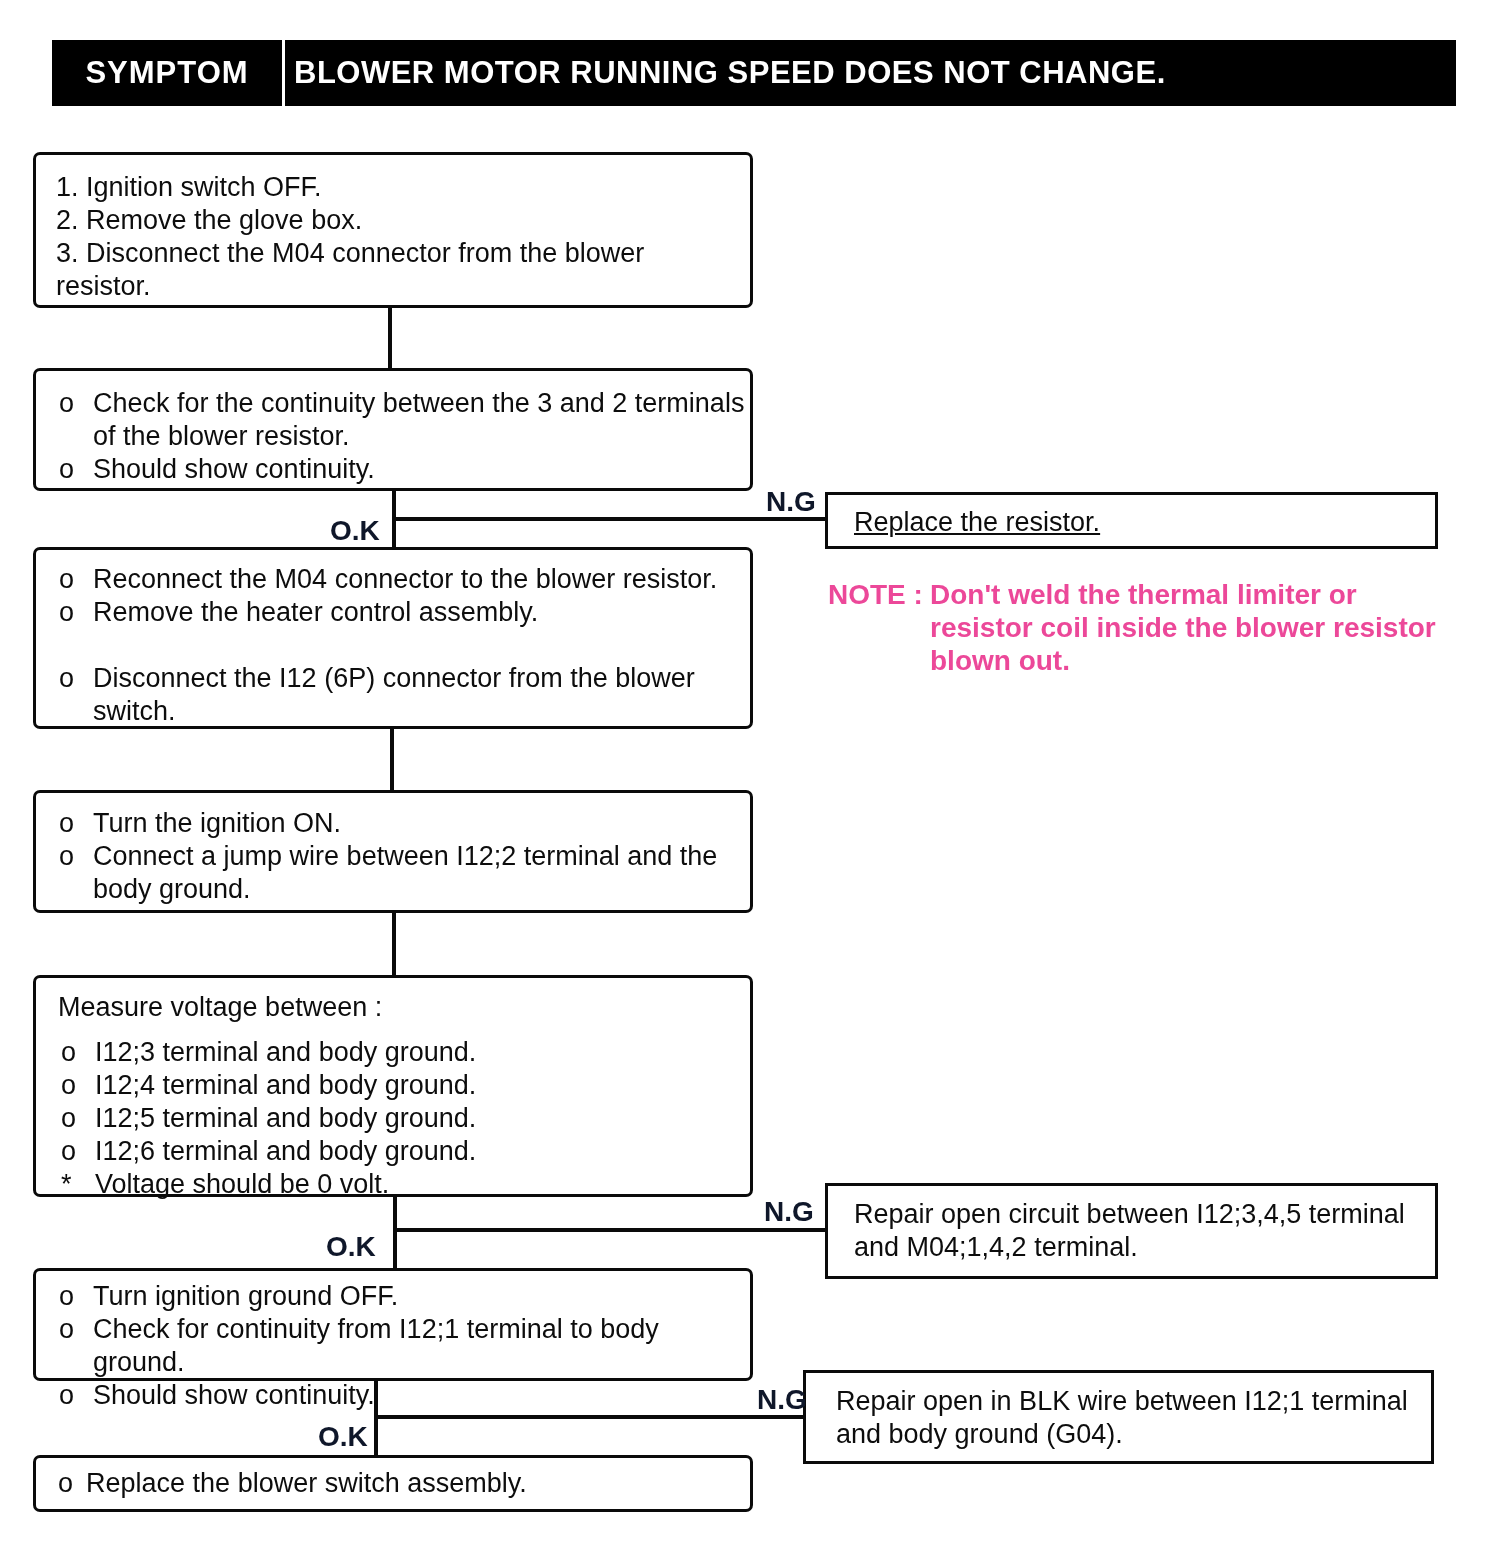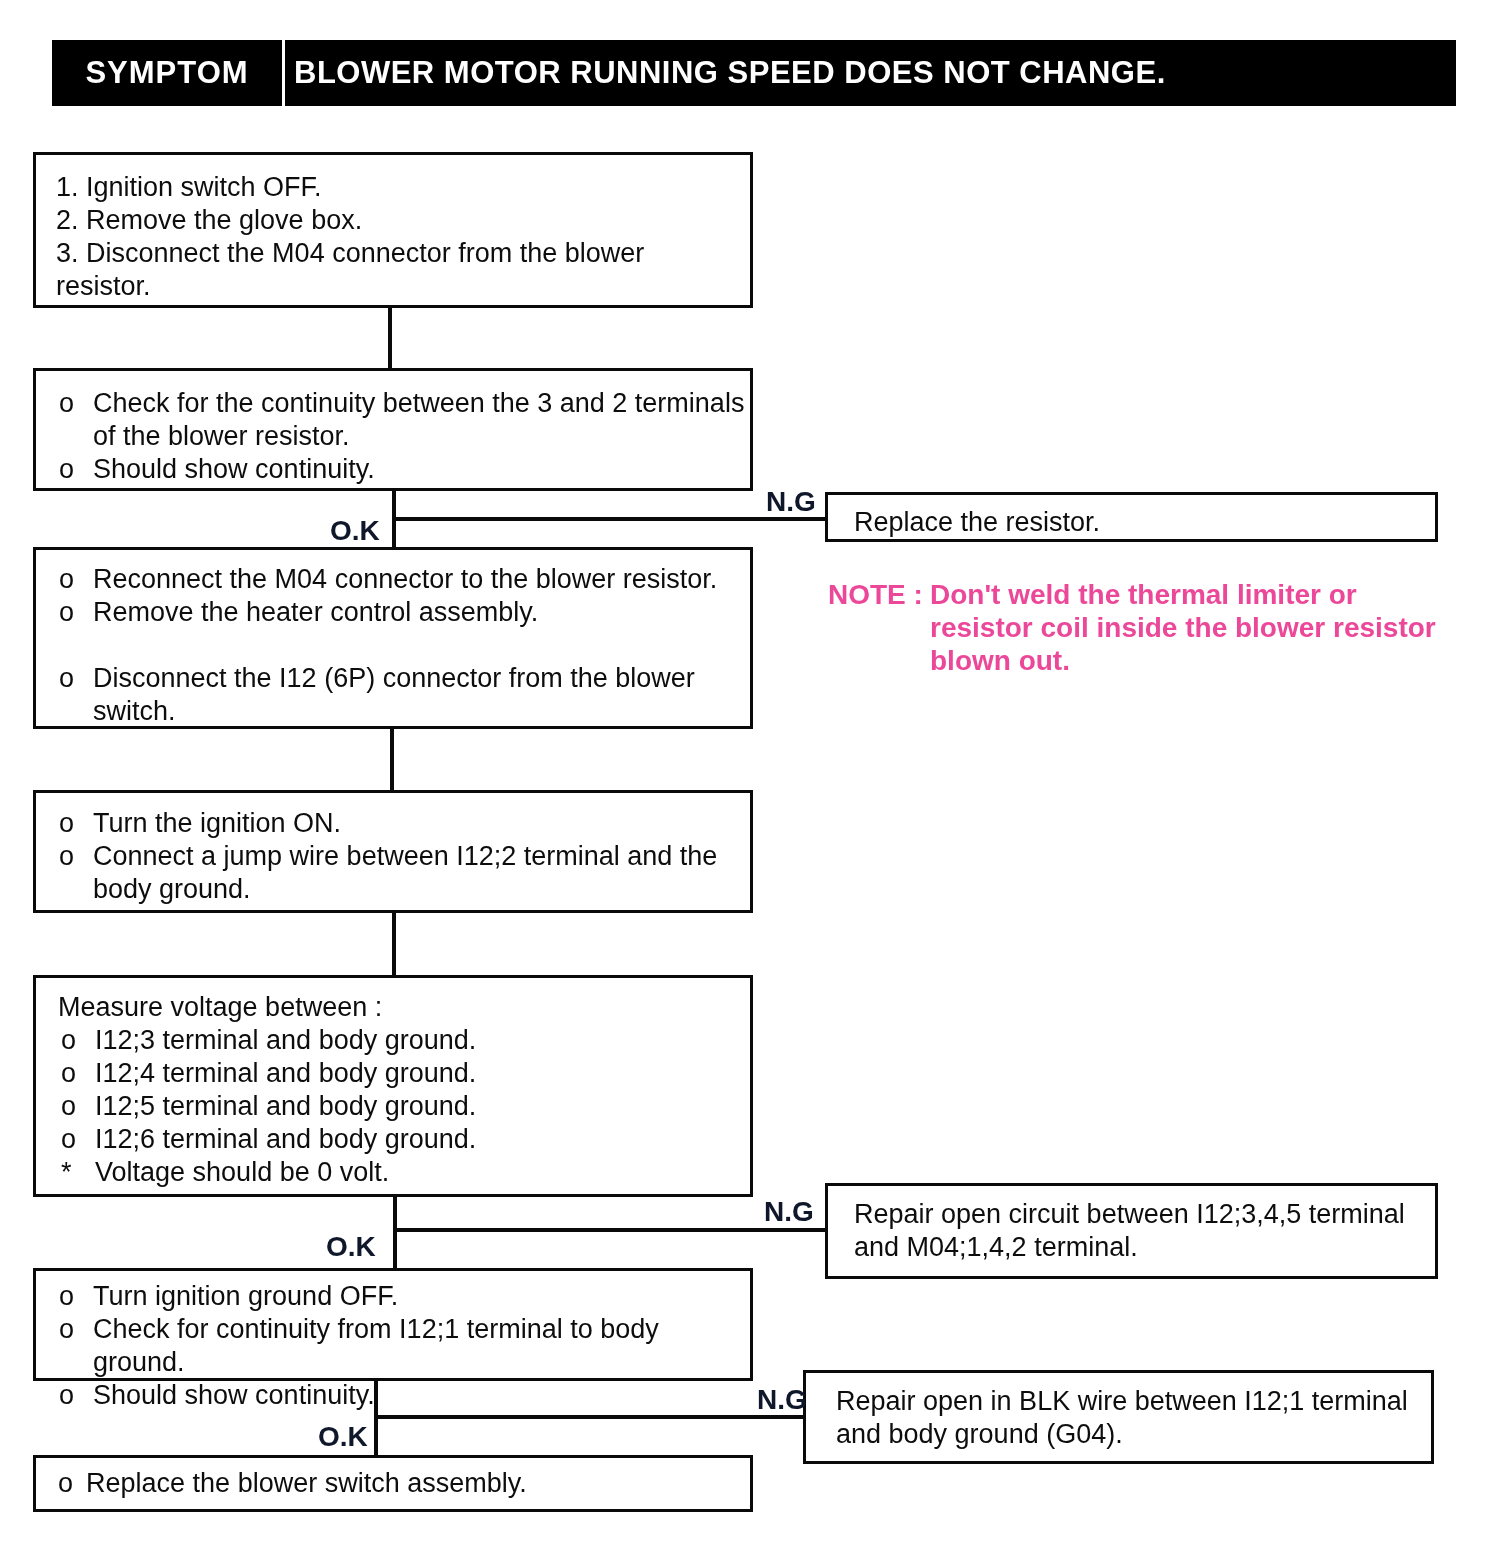--- a/index.html
+++ b/index.html
@@ -17,40 +17,40 @@
     font-weight:bold; font-size:31px; letter-spacing:1px;
   }
   .titlebar-divider { width:3px; flex:0 0 3px; height:66px; background:#ffffff; }
   .titlebar-title { padding-left:9px; font-weight:bold; font-size:31px; letter-spacing:0.5px; }
 
   
   .fbox {
     position:absolute; border:3px solid #0a0a0a; background:#ffffff;
     box-sizing:border-box; font-size:27px; line-height:33px;
   }
-  .lbox { left:33px; width:720px; }
+  .lbox { left:33px; width:720px;border-radius:7px; }
   .rbox { left:825px; width:613px; }
 
   .b-prepare   { top:152px;  height:156px; padding:16px 8px 0 20px; }
   .b-check1    { top:368px;  height:123px; padding:16px 2px 0 20px; }
   .b-reconnect { top:547px;  height:182px; padding:13px 2px 0 20px; }
   .b-ignition  { top:790px;  height:123px; padding:14px 2px 0 20px; }
   .b-measure   { top:975px;  height:222px; padding:13px 2px 0 22px; }
   .b-check2    { top:1268px; height:113px; padding:9px 2px 0 20px; }
   .b-final     { top:1455px; height:57px;  display:flex; align-items:center; padding:0 2px 0 22px; }
 
-  .r-replace   { top:492px;  height:50px;  padding:11px 8px 0 26px; }
+  .r-replace   { top:492px;  height:57px;  padding:11px 8px 0 26px;text-decoration:underline; }
   .r-open      { top:1183px; height:96px;  padding:12px 6px 10px 26px; }
   .r-blk       { left:803px; width:631px; top:1370px; height:94px; padding:12px 6px 0 30px; }
 
   .li { display:flex; }
   .li .b { flex:0 0 34px; width:34px; padding-left:3px; }
   .li .t { flex:1; }
   .gap-before { margin-top:33px; }
-  .measure-head { margin-bottom:0; }
+  .measure-head { margin-bottom:12px; }
   .final-bullet { padding-right:13px; }
 
   
   .ln { position:absolute; background:#0a0a0a; }
   .branch-label { position:absolute; font-size:28px; line-height:30px; color:#0f172a;font-weight:bold; }
 
   
   .note {
     position:absolute; left:828px; top:578px; display:flex;
     font-weight:bold; font-size:28px; line-height:33px; color:#ec4899;

